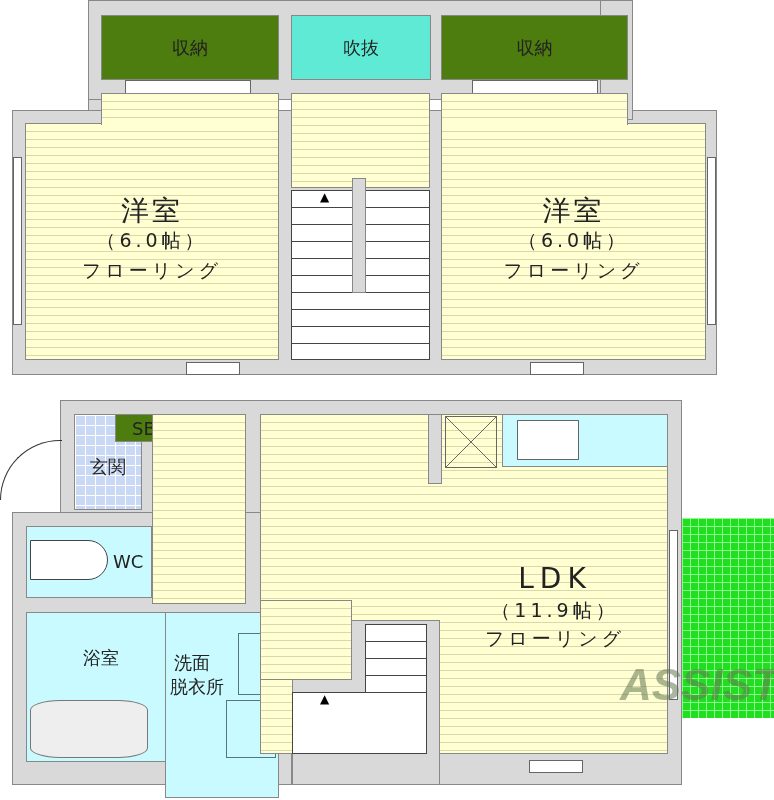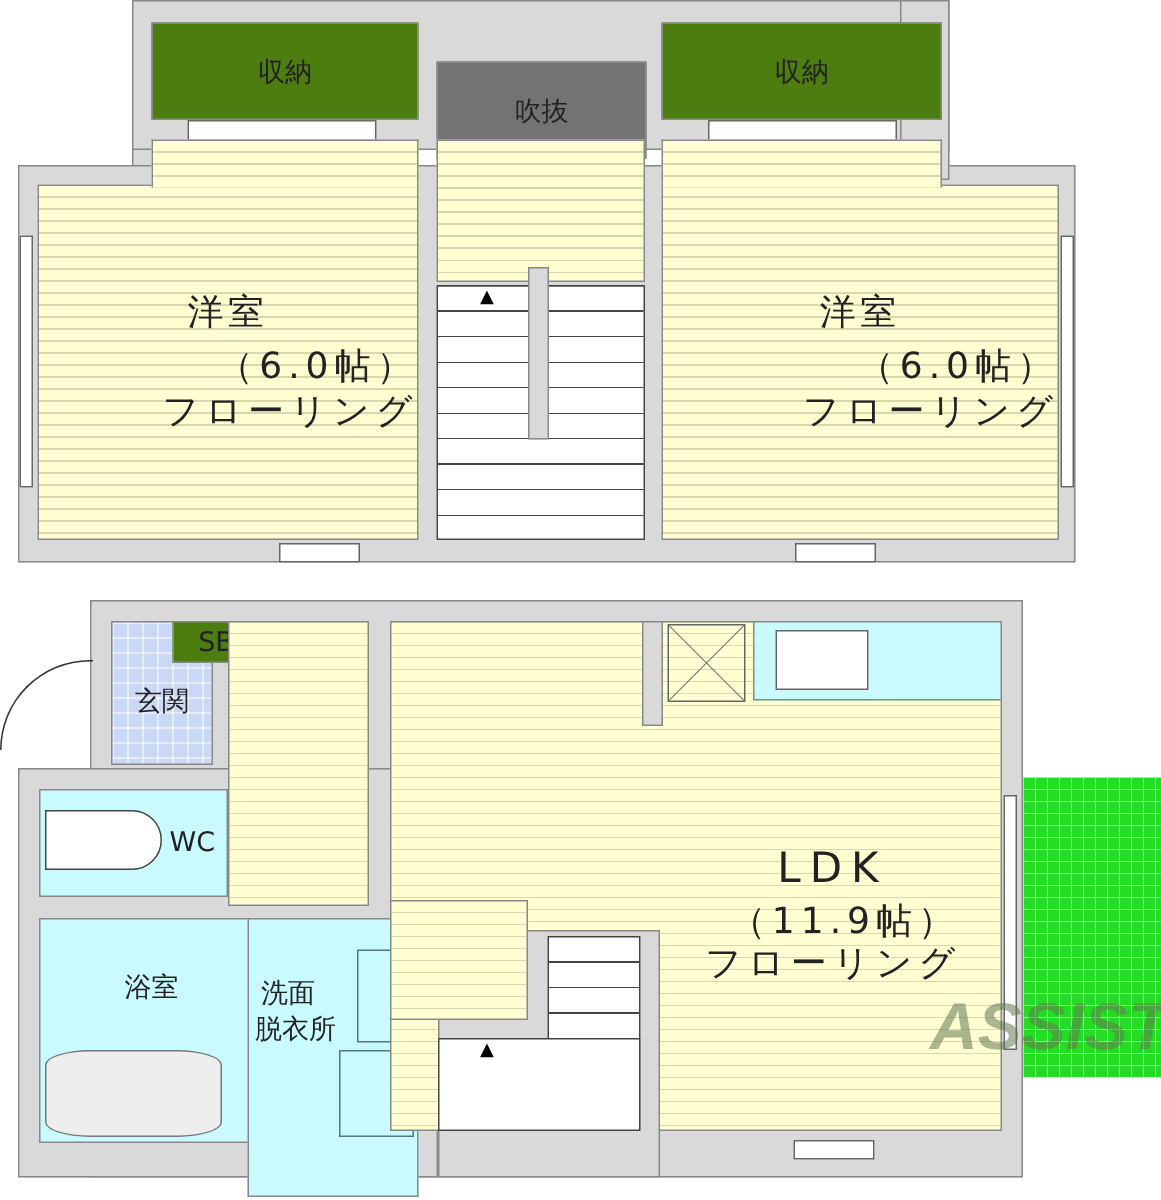--- a/index.html
+++ b/index.html
@@ -1,28 +1,28 @@
 <!DOCTYPE html>
 <html><head>
 <meta charset="utf-8">
 <style>
   html,body{margin:0;padding:0;background:#fff;}
   body{width:774px;height:800px;position:relative;overflow:hidden;font-family:"DejaVu Sans",sans-serif;}
   .abs{position:absolute;box-sizing:border-box;}
   .wall{background:#d9d9d9;border:1px solid #888;}
   .floor{background-color:#ffffd2;background-image:repeating-linear-gradient(to bottom,#ffffd2 0px,#ffffd2 7px,#d8d8b0 7px,#d8d8b0 8px);border:1px solid #888;}
   .storage{background:#4d7c0f;border:1px solid #888;}
-  .void{background:#737373;border:1px solid #888;margin-top:26px;}
+  .void{background:#5eead4;border:1px solid #888;}
   .wet{background:#c8faff;border:1px solid #888;}
   .entry{background-color:#c9d8f5;background-image:linear-gradient(#fff 1px,transparent 1px),linear-gradient(90deg,#fff 1px,transparent 1px);background-size:10px 10px;border:1px solid #888;}
   .grass{background-color:#22dd22;background-image:linear-gradient(#8f8 1px,transparent 1px),linear-gradient(90deg,#8f8 1px,transparent 1px);background-size:8px 8px;}
   .white{background:#fff;border:1px solid #666;}
   .lbl{position:absolute;text-align:center;color:#222;white-space:nowrap;}
-  .big{font-size:24px;letter-spacing:3px;}
-  .mid{font-size:24px;letter-spacing:4px;text-align:right;}
+  .big{font-size:28px;letter-spacing:3px;}
+  .mid{font-size:19px;letter-spacing:4px;}
   .sm{font-size:18px;}
   .stairs{background:#fff;border:1px solid #444;}
 </style>
 </head>
 <body>
 
 <div>
 
   <div class="abs wall" style="left:88px;top:0;width:170px;height:120px;"></div>
   <div class="abs wall" style="left:88px;top:0;width:545px;height:100px;"></div>

